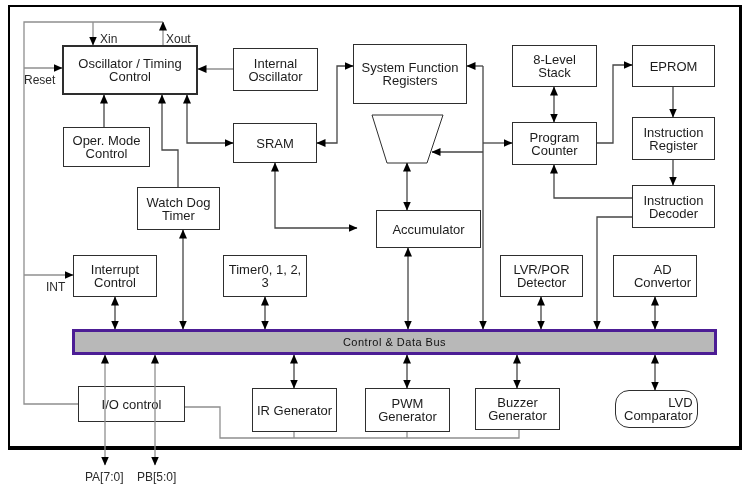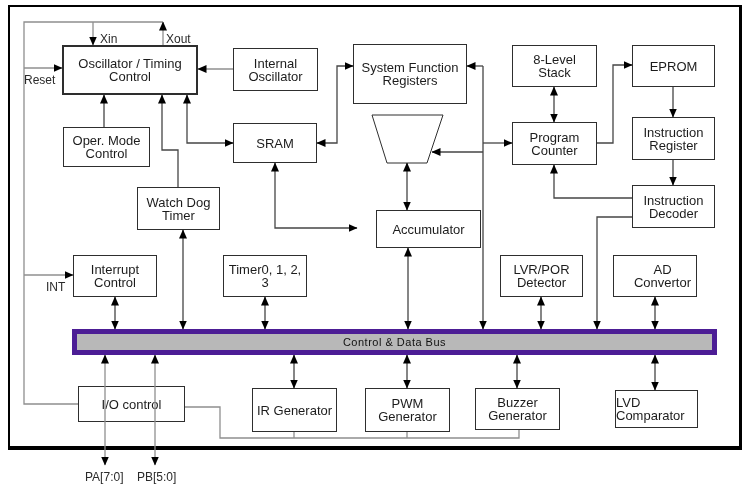--- a/index.html
+++ b/index.html
@@ -4,24 +4,24 @@
 <style>
   html,body{margin:0;padding:0;background:#ffffff;}
   #stage{position:relative;width:750px;height:499px;background:#ffffff;overflow:hidden;
          font-family:"Liberation Sans","DejaVu Sans",sans-serif;}
   #outer-border{position:absolute;left:8px;top:5px;width:729px;height:439px;
                 border-style:solid;border-color:#000;border-width:2px 3px 4px 2px;}
   .node{position:absolute;box-sizing:border-box;border:1px solid #2e2e2e;background:#ffffff;
         display:flex;align-items:center;justify-content:center;text-align:center;
         font-size:13px;line-height:13px;color:#1c1c1c;white-space:pre-line;z-index:1;}
   .node.bold{border-width:2px;}
-  .node.left{justify-content:flex-start;text-align:left;}
+  .node.left{justify-content:flex-start;text-align:right;padding-left:8px;border-radius:14px;}
   .node.trap{border:none;background:transparent;}
   .pin{position:absolute;font-size:12px;color:#2a2a2a;z-index:1;white-space:nowrap;}
-  #bus{position:absolute;box-sizing:border-box;border:5px solid #4c1d95;
+  #bus{position:absolute;box-sizing:border-box;border:3px solid #4c1d95;
        display:flex;align-items:center;justify-content:center;
        font-size:11px;color:#111;z-index:1;letter-spacing:.5px;}
   #wire-layer{position:absolute;left:0;top:0;z-index:3;pointer-events:none;}
 </style>
 </head>
 <body>
 
 <div id="stage">
   <div id="outer-border"></div>
   <div id="bus" style="left: 72px; top: 329px; width: 645px; height: 26px; background: rgb(184, 184, 184);">

